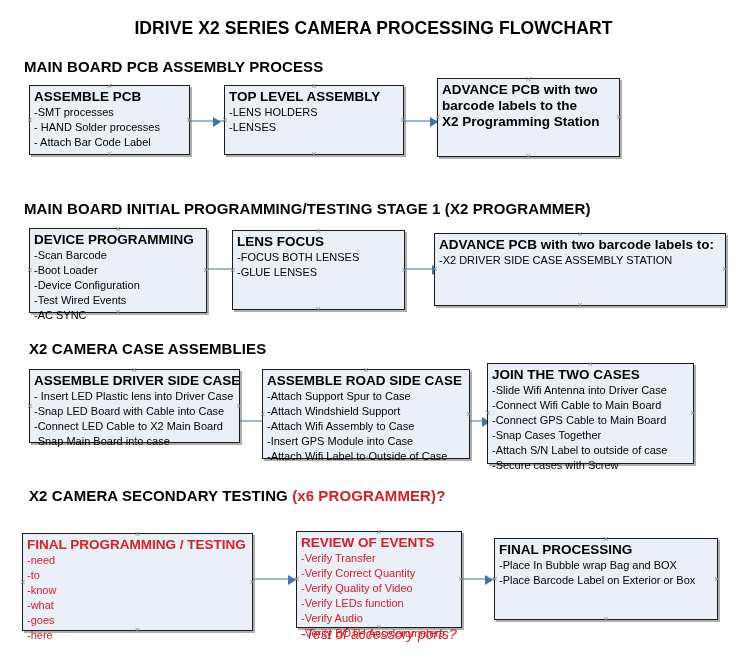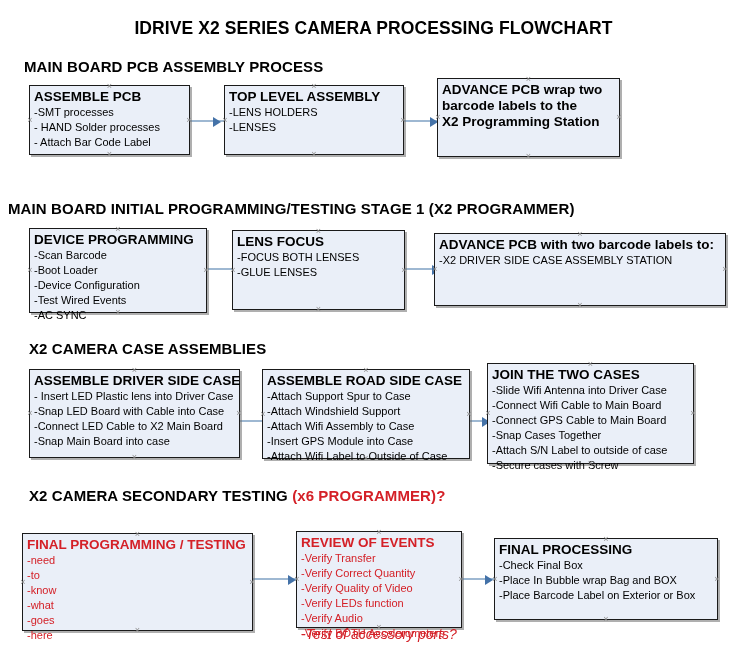--- a/index.html
+++ b/index.html
@@ -138,30 +138,30 @@
     <div class="hd">TOP LEVEL ASSEMBLY</div>
     <div class="ln">-LENS HOLDERS</div>
     <div class="ln">-LENSES</div>
     <span class="handle" style="left:50%; top:0;"></span>
     <span class="handle" style="left:50%; top:100%;"></span>
     <span class="handle" style="left:0; top:50%;"></span>
     <span class="handle" style="left:100%; top:50%;"></span>
   </div>
 
   <div class="node" style="left:437px; top:78px; width:183px; height:79px;">
-    <div class="hd">ADVANCE PCB wrap two</div>
+    <div class="hd">ADVANCE PCB with two</div>
     <div class="hd">barcode labels to the</div>
     <div class="hd"> X2 Programming Station</div>
     <span class="handle" style="left:50%; top:0;"></span>
     <span class="handle" style="left:50%; top:100%;"></span>
     <span class="handle" style="left:0; top:50%;"></span>
     <span class="handle" style="left:100%; top:50%;"></span>
   </div>
 
-  <div class="section-head" style="left:8px; top:200px;">MAIN BOARD INITIAL PROGRAMMING/TESTING STAGE 1 (X2 PROGRAMMER)</div>
+  <div class="section-head" style="left:24px; top:200px;">MAIN BOARD INITIAL PROGRAMMING/TESTING STAGE 1 (X2 PROGRAMMER)</div>
 
   <div class="conn" style="left:208px; top:268px; width:38px;"></div>
   <div class="arrow" style="left:235px; top:269px;"></div>
   <div class="conn" style="left:405px; top:268px; width:38px;"></div>
   <div class="arrow" style="left:432px; top:269px;"></div>
 
   <div class="node" style="left:29px; top:228px; width:178px; height:85px;">
     <div class="hd">DEVICE PROGRAMMING</div>
     <div class="ln">-Scan Barcode</div>
     <div class="ln">-Boot Loader</div>
@@ -193,21 +193,21 @@
     <span class="handle" style="left:100%; top:50%;"></span>
   </div>
 
   <div class="section-head" style="left:29px; top:340px;">X2 CAMERA CASE ASSEMBLIES</div>
 
   <div class="conn" style="left:240px; top:420px; width:32px;"></div>
   <div class="arrow" style="left:262px; top:421px;"></div>
   <div class="conn" style="left:460px; top:420px; width:32px;"></div>
   <div class="arrow" style="left:482px; top:421px;"></div>
 
-  <div class="node" style="left:29px; top:369px; width:211px; height:89px;">
+  <div class="node" style="left:29px; top:369px; width:211px; height:74px;">
     <div class="hd">ASSEMBLE DRIVER SIDE CASE</div>
     <div class="ln">- Insert LED Plastic lens into Driver Case</div>
     <div class="ln">-Snap LED Board with Cable into Case</div>
     <div class="ln">-Connect LED Cable to X2 Main Board</div>
     <div class="ln">-Snap Main Board into case</div>
     <span class="handle" style="left:50%; top:0;"></span>
     <span class="handle" style="left:50%; top:100%;"></span>
     <span class="handle" style="left:0; top:50%;"></span>
     <span class="handle" style="left:100%; top:50%;"></span>
   </div>
@@ -272,21 +272,20 @@
     <div class="ln">-Verify BOTH Accelerometers</div>
     <div class="overflow-ln">-Test of accessory ports?</div>
     <span class="handle" style="left:50%; top:0;"></span>
     <span class="handle" style="left:50%; top:100%;"></span>
     <span class="handle" style="left:0; top:50%;"></span>
     <span class="handle" style="left:100%; top:50%;"></span>
   </div>
 
   <div class="node" style="left:494px; top:538px; width:224px; height:82px;">
     <div class="hd">FINAL PROCESSING</div>
-    <div class="ln"> -Check Final Box</div>
     <div class="ln">-Place In Bubble wrap Bag and BOX</div>
     <div class="ln">-Place Barcode Label on Exterior or Box</div>
     <span class="handle" style="left:50%; top:0;"></span>
     <span class="handle" style="left:50%; top:100%;"></span>
     <span class="handle" style="left:0; top:50%;"></span>
     <span class="handle" style="left:100%; top:50%;"></span>
   </div>
 
 </div>
 

